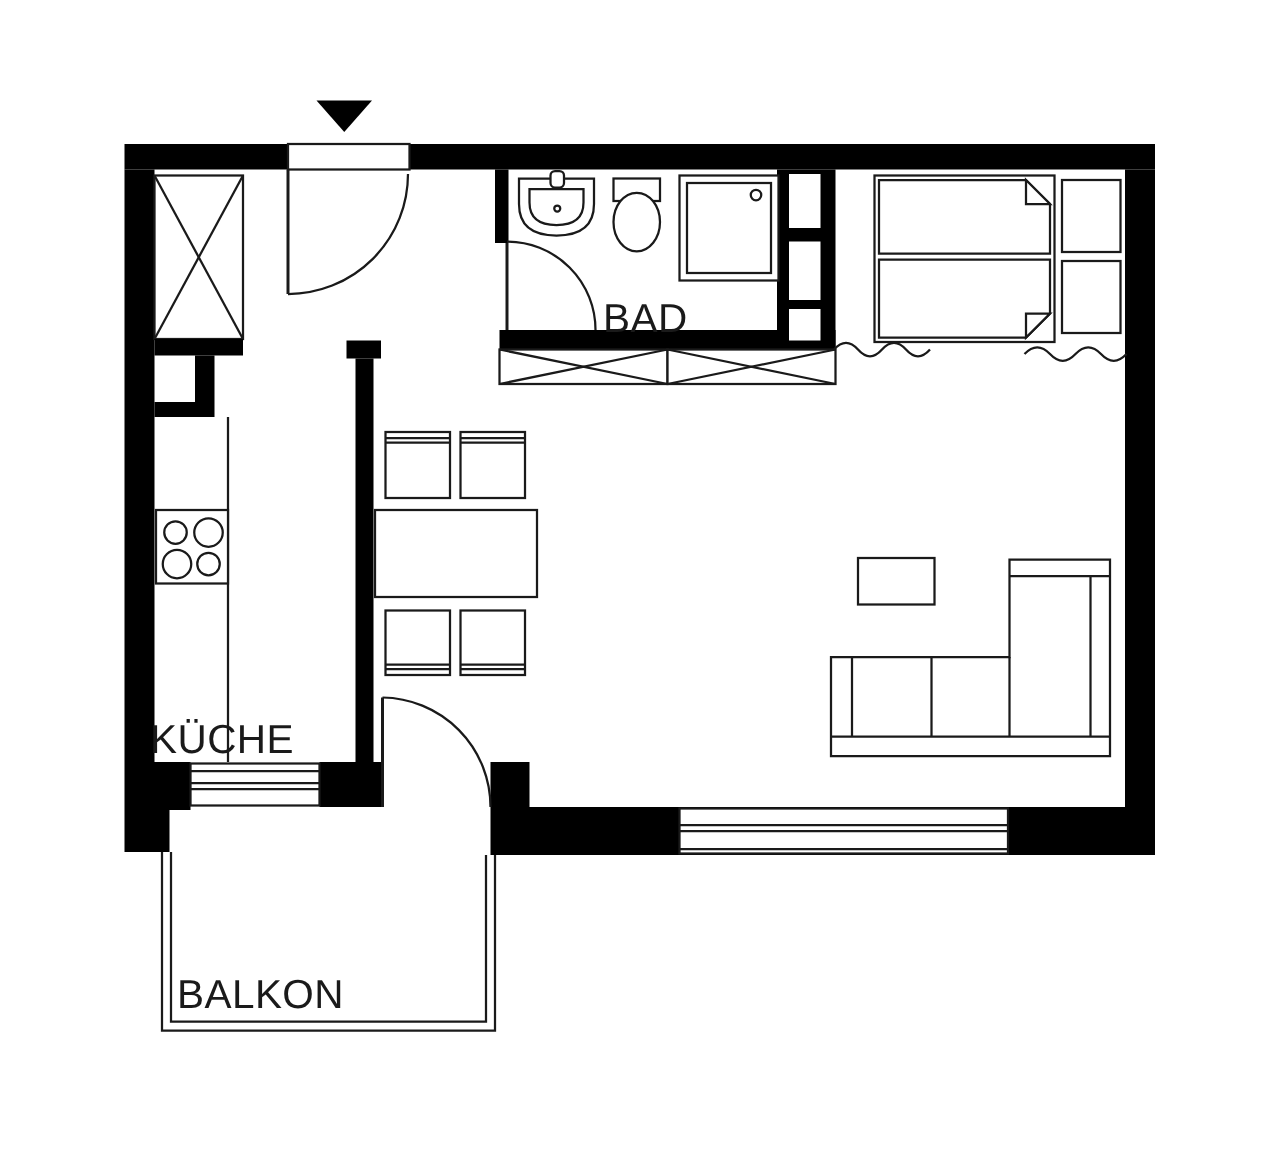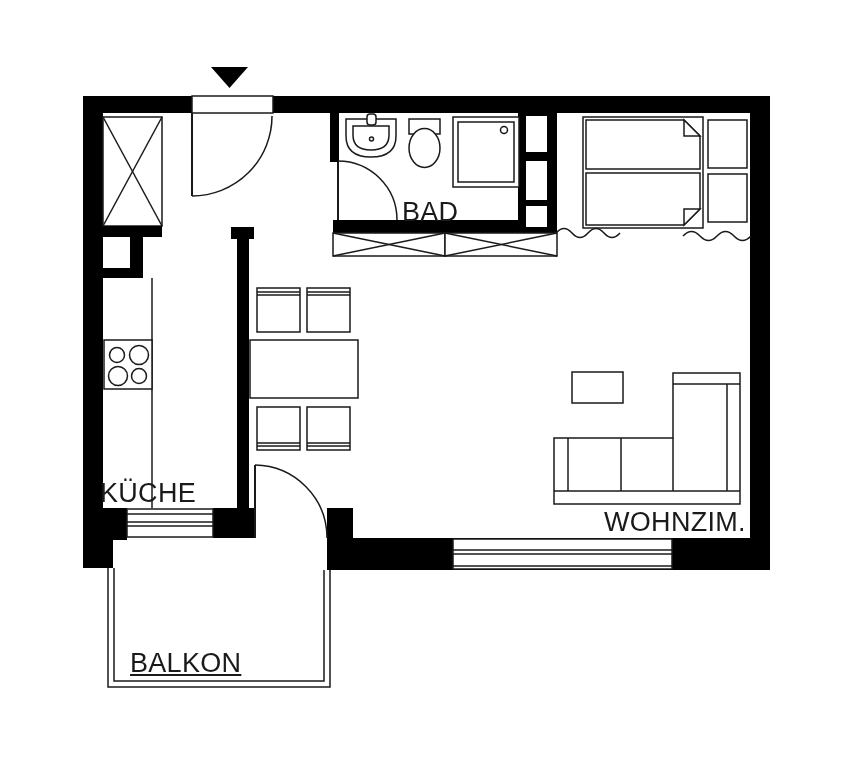--- a/index.html
+++ b/index.html
@@ -15,21 +15,21 @@
     position:absolute;
     font-size:27px;
     color:#1a1a1a;
     letter-spacing:0.3px;
     white-space:nowrap;
     line-height:1;
   }
   #label-bad{left:402px;top:199px;}
   #label-kueche{left:100px;top:480px;}
   #label-wohnzim{left:604px;top:509px;}
-  #label-balkon{left:130px;top:650px;text-decoration:underline;}
+  #label-balkon{left:118px;top:650px;}
 </style>
 </head>
 <body>
 
 <div class="canvas">
 
 <svg width="850" height="768" viewBox="0 0 850 768">
 
   <g fill="#000000" stroke="none">
     <rect x="83" y="96" width="109" height="17"></rect>
@@ -191,16 +191,15 @@
 
   <g stroke="#1a1a1a" stroke-width="1.5" fill="none">
     <path d="M108,568 V687 H330 V570"></path>
     <path d="M114,568 V681 H324 V570"></path>
   </g>
 
 </svg>
 
 <div class="room-label" id="label-bad">BAD</div>
 <div class="room-label" id="label-kueche">KÜCHE</div>
-<div class="room-label" id="label-wohnzim">WOHNZIM.</div>
 <div class="room-label" id="label-balkon">BALKON</div>
 
 </div>
 
 </body></html>

